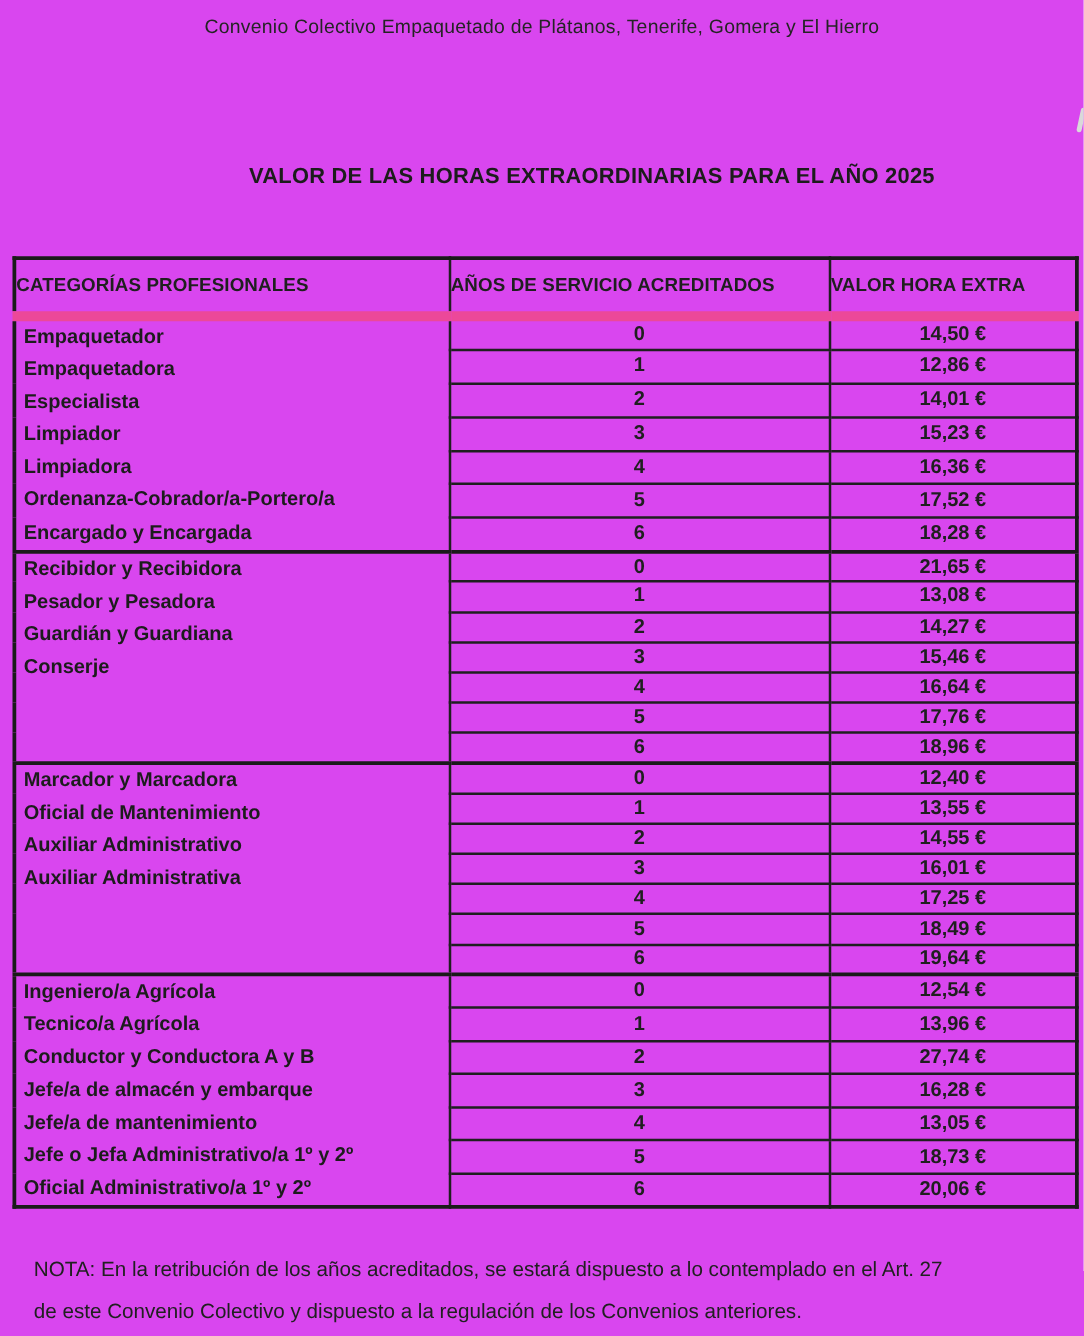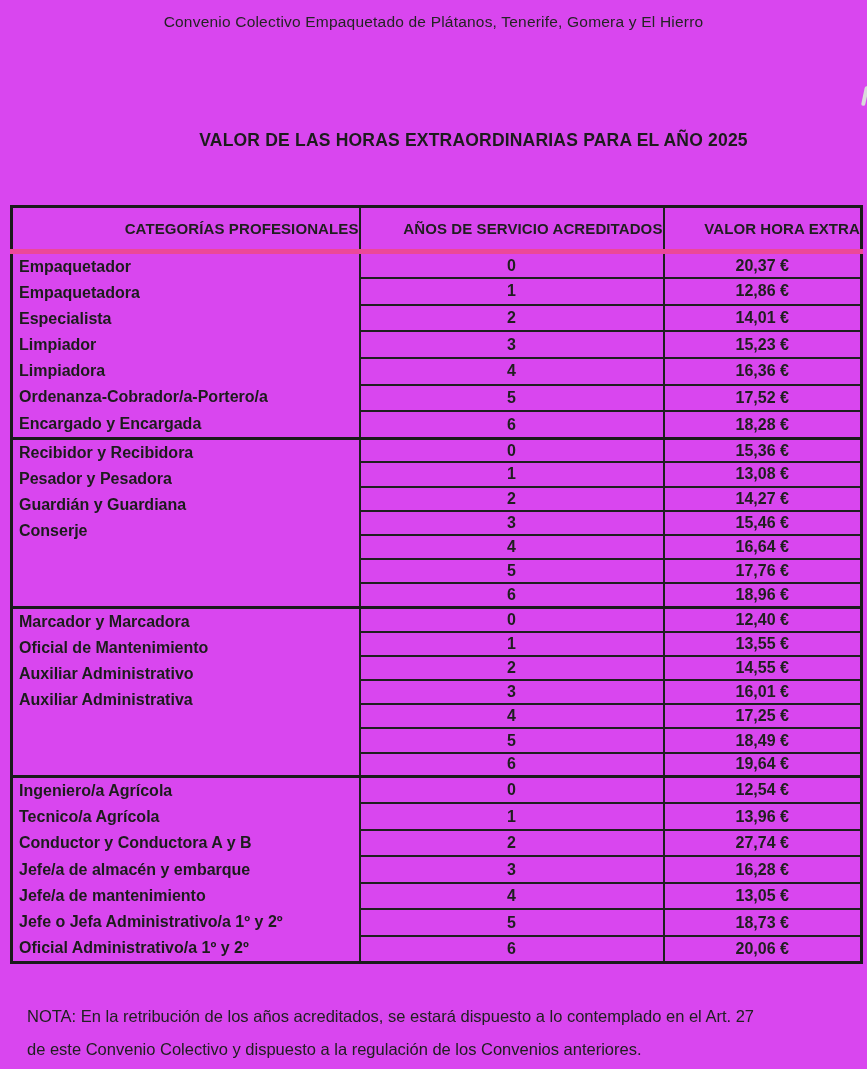--- a/index.html
+++ b/index.html
@@ -53,23 +53,23 @@
     padding: 0;
     overflow: hidden;
   }
   table.rates {
     border: 3px solid #1a1a1a;
   }
   table.rates thead th {
     height: 41px;
     font-size: 15px;
     font-weight: 700;
-    text-align: right;
+    text-align: left;
     vertical-align: middle;
-    border-bottom: 5px solid #ec4899;
+    border-bottom: 8px solid #ec4899;
     letter-spacing: 0.1px;
   }
   table.rates tbody tr {
     height: 24.2px;
   }
   tr.group-start td {
     border-top: 3px solid #1a1a1a;
   }
   td.cat-cell {
     vertical-align: top;
@@ -149,21 +149,21 @@
           <td class="cat-cell" rowspan="7">
             <div class="cat-line">Empaquetador</div>
             <div class="cat-line">Empaquetadora</div>
             <div class="cat-line">Especialista</div>
             <div class="cat-line">Limpiador</div>
             <div class="cat-line">Limpiadora</div>
             <div class="cat-line">Ordenanza-Cobrador/a-Portero/a</div>
             <div class="cat-line">Encargado y Encargada</div>
           </td>
           <td class="years-cell">0</td>
-          <td class="value-cell">20,37 €</td>
+          <td class="value-cell">14,50 €</td>
         </tr>
         <tr>
           <td class="years-cell">1</td>
           <td class="value-cell">12,86 €</td>
         </tr>
         <tr>
           <td class="years-cell">2</td>
           <td class="value-cell">14,01 €</td>
         </tr>
         <tr>
@@ -183,21 +183,21 @@
           <td class="value-cell">18,28 €</td>
         </tr>
         <tr class="group-start">
           <td class="cat-cell" rowspan="7">
             <div class="cat-line">Recibidor y Recibidora</div>
             <div class="cat-line">Pesador y Pesadora</div>
             <div class="cat-line">Guardián y Guardiana</div>
             <div class="cat-line">Conserje</div>
           </td>
           <td class="years-cell">0</td>
-          <td class="value-cell">15,36 €</td>
+          <td class="value-cell">21,65 €</td>
         </tr>
         <tr>
           <td class="years-cell">1</td>
           <td class="value-cell">13,08 €</td>
         </tr>
         <tr>
           <td class="years-cell">2</td>
           <td class="value-cell">14,27 €</td>
         </tr>
         <tr>

